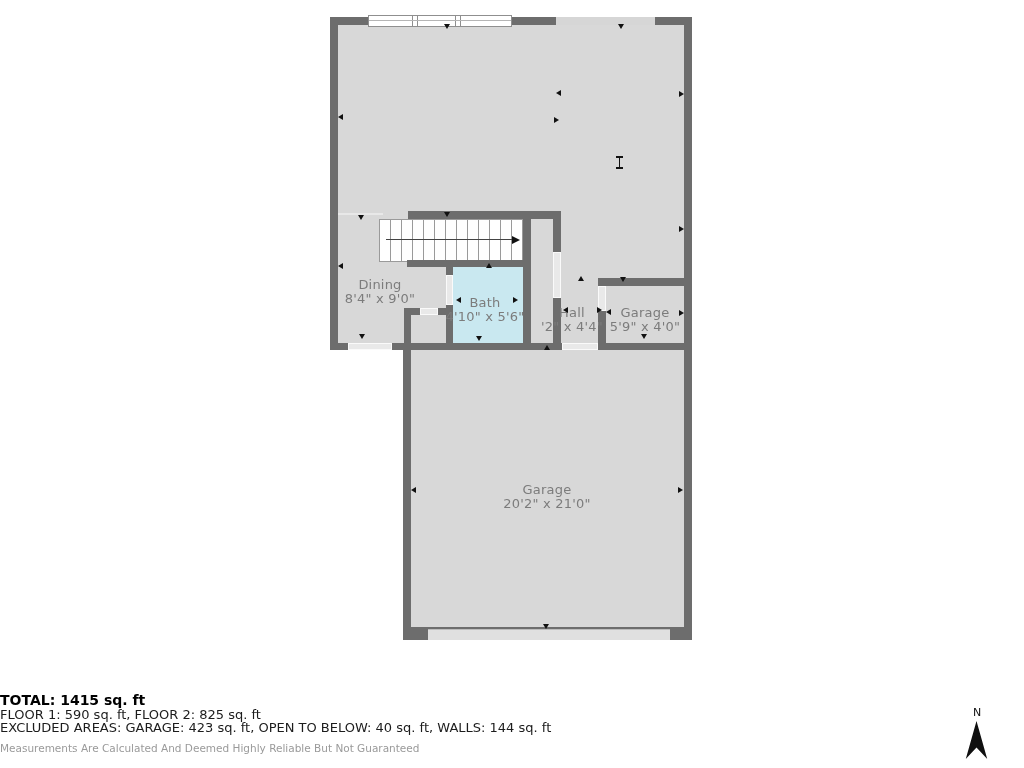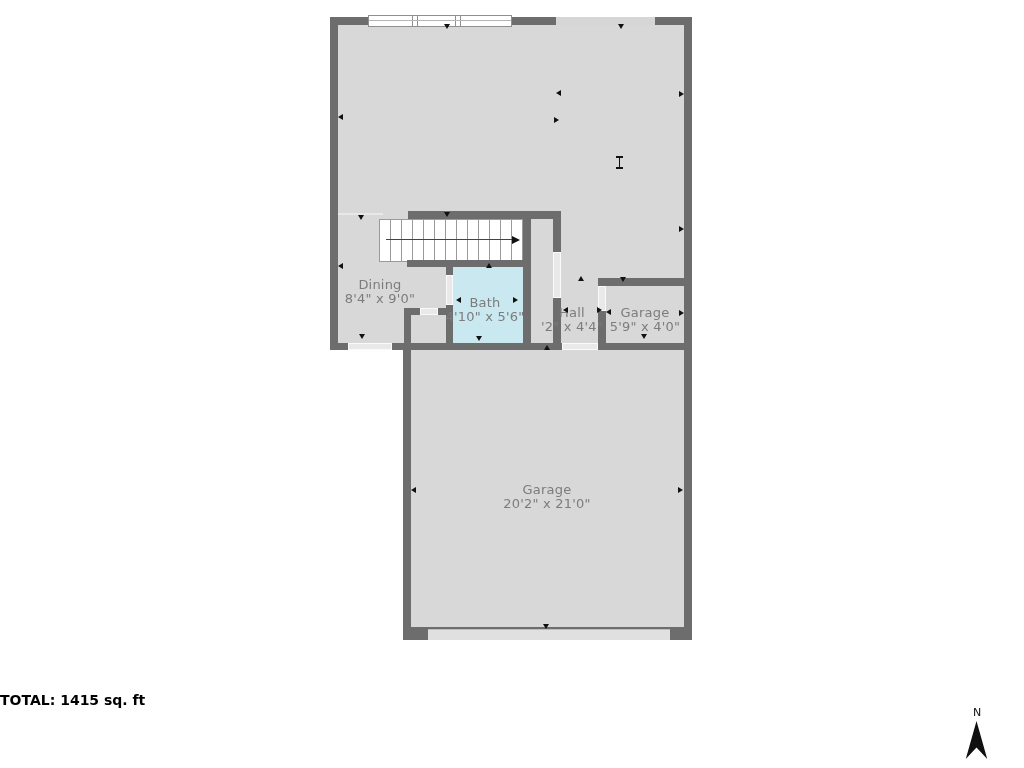--- a/index.html
+++ b/index.html
@@ -133,18 +133,21 @@
   <div class="tick t-down" style="left:620px;top:277px;"></div>
   <div class="tick t-right" style="left:679px;top:310px;"></div>
   <div class="tick t-down" style="left:641px;top:334px;"></div>
   <div class="tick t-left" style="left:411px;top:487px;"></div>
   <div class="tick t-right" style="left:678px;top:487px;"></div>
   <div class="tick t-up" style="left:544px;top:345px;"></div>
   <div class="tick t-down" style="left:543px;top:624px;"></div>
 
   <div class="summary">
     <div class="total">TOTAL: 1415 sq. ft</div>
+    <div class="line">FLOOR 1: 590 sq. ft, FLOOR 2: 825 sq. ft</div>
+    <div class="line">EXCLUDED AREAS: GARAGE: 423 sq. ft, OPEN TO BELOW: 40 sq. ft, WALLS: 144 sq. ft</div>
+    <div class="disclaimer">Measurements Are Calculated And Deemed Highly Reliable But Not Guaranteed</div>
   </div>
 
   <div class="north-label">N</div>
   <div class="north-needle"></div>
 
 </div>
 
 </body></html>

